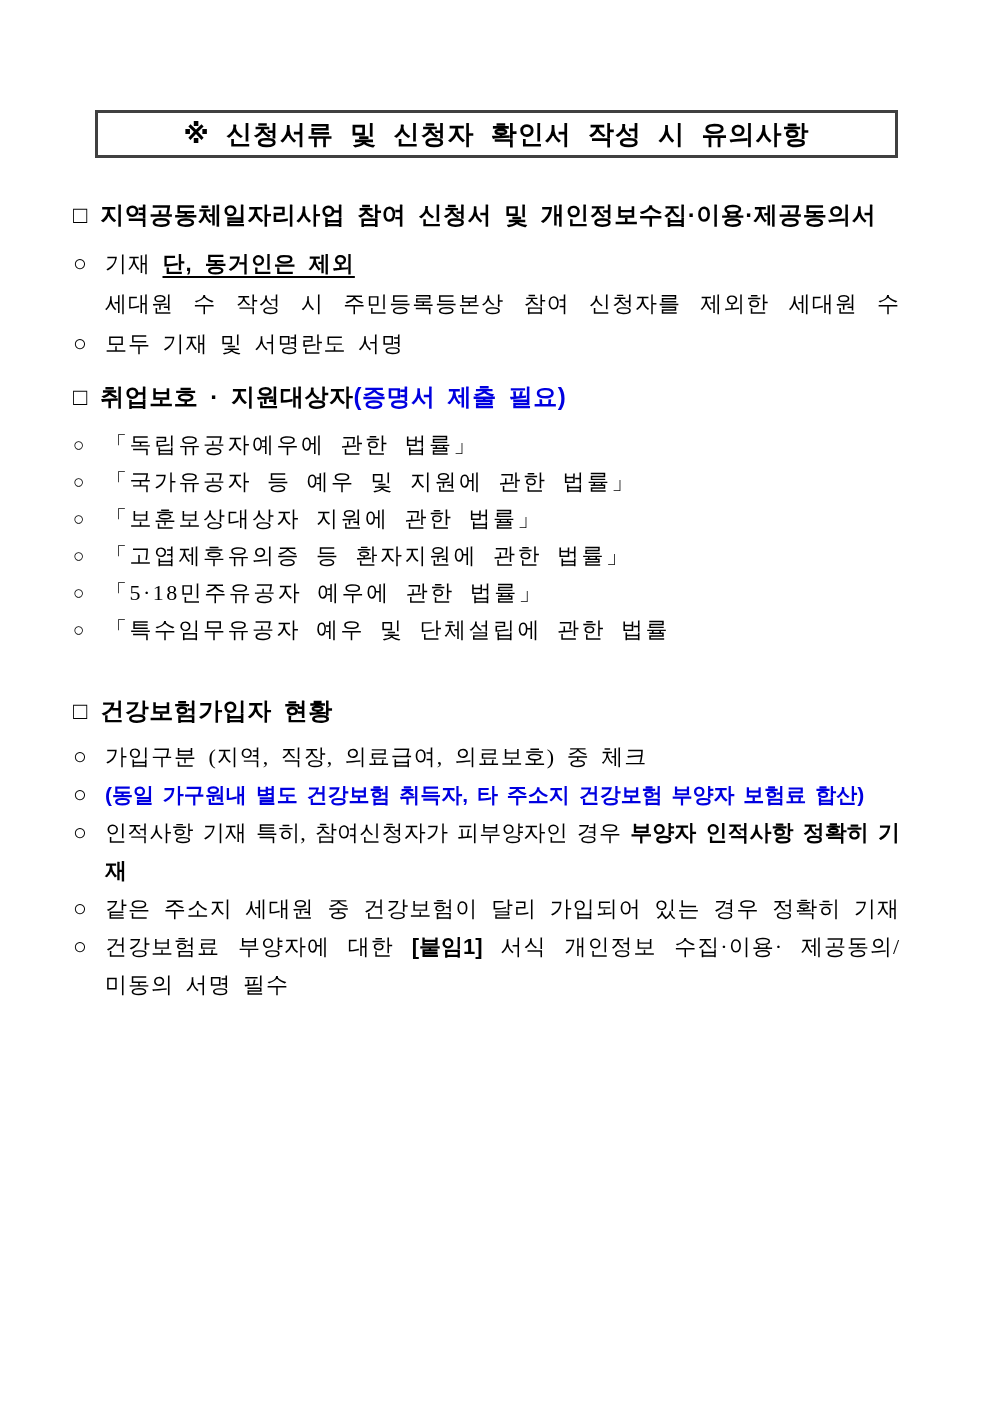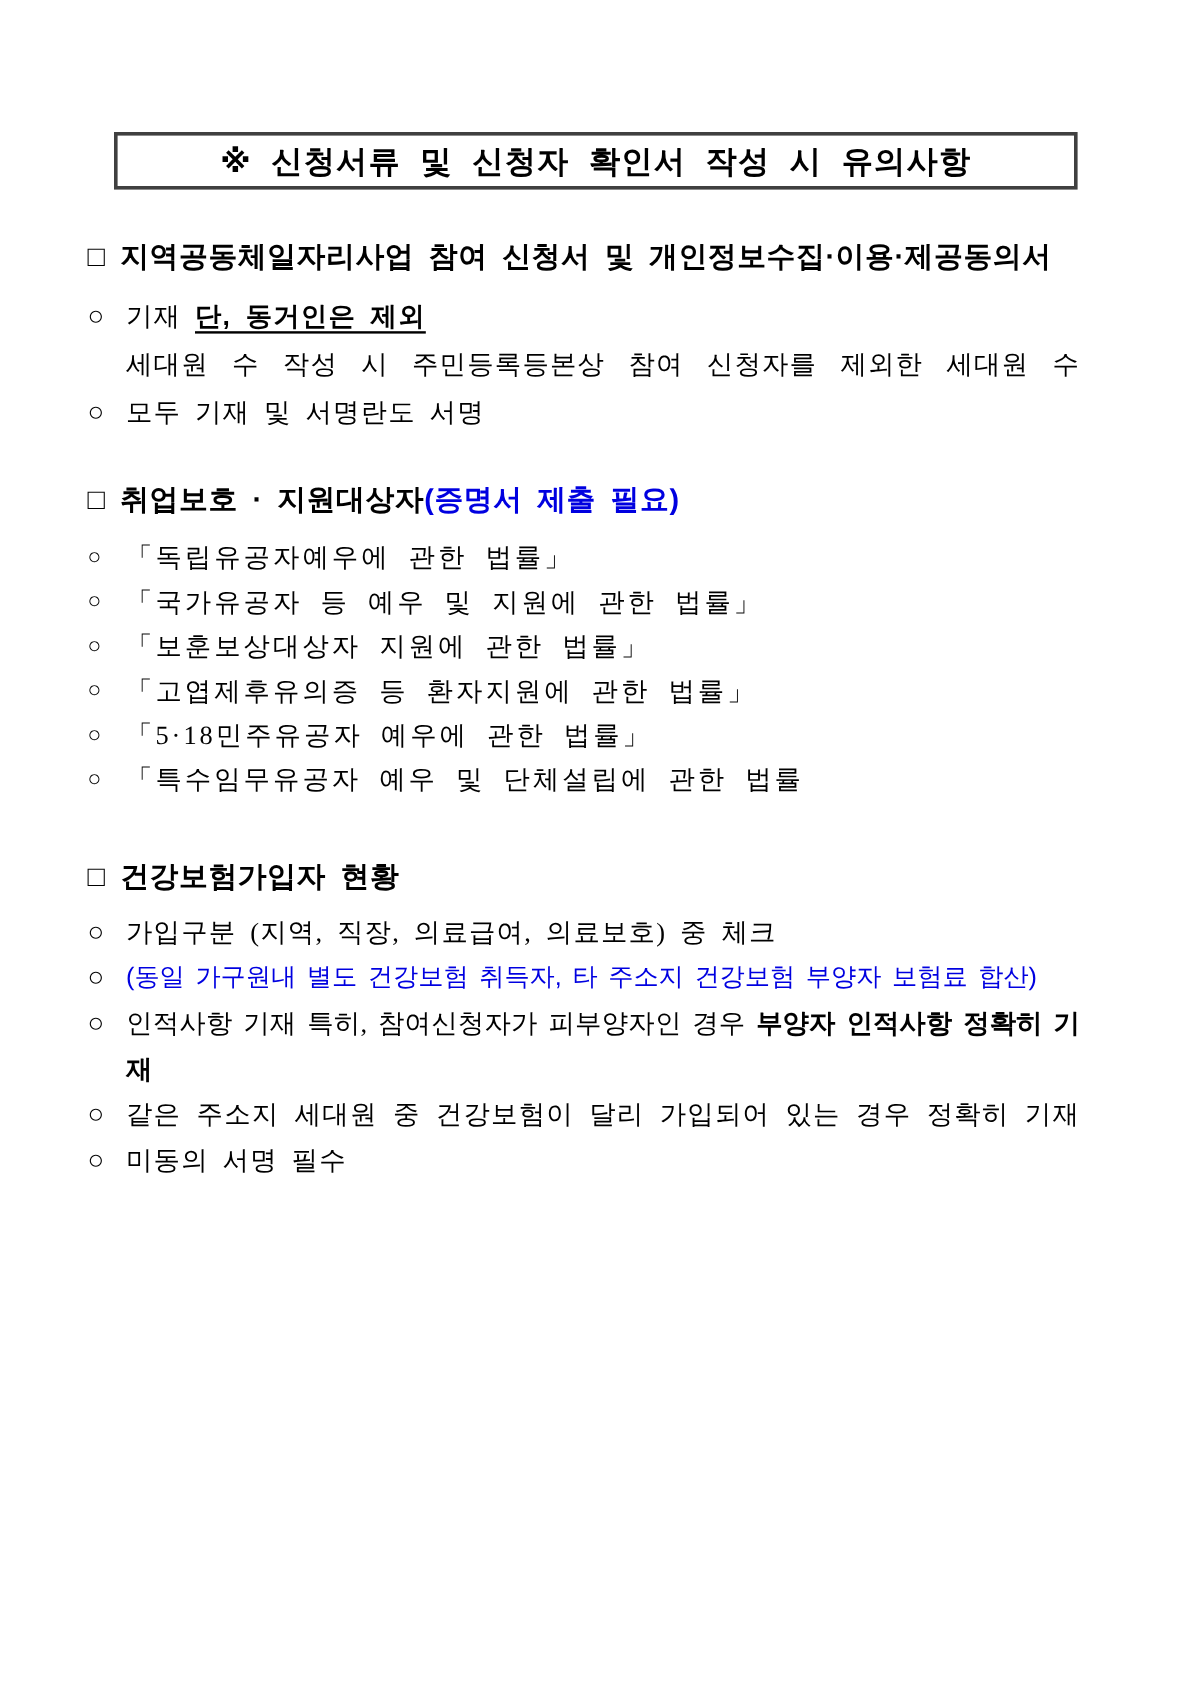--- a/index.html
+++ b/index.html
@@ -41,21 +41,21 @@
     margin: 0;
     font-family: "Liberation Sans", "DejaVu Sans", sans-serif;
     font-weight: bold;
     font-size: 24px;
     line-height: 34px;
     letter-spacing: 0.5px;
     word-spacing: 5px;
     white-space: nowrap;
   }
   .sec.s1 { margin-top: 40px; }
-  .sec.s2 { margin-top: 36px; }
+  .sec.s2 { margin-top: 16px; }
   .sec.s3 { margin-top: 46px; }
   .items { margin-top: 12px; }
   .s3 .items { margin-top: 10px; }
   .item { display: flex; align-items: flex-start; }
   .mk {
     flex: none;
     width: 32px;
     font-family: "Liberation Serif", "DejaVu Serif", serif;
   }
   .s1 .mk { font-size: 23px; line-height: 40px; }
@@ -76,21 +76,21 @@
   }
   .bold-g {
     font-family: "Liberation Sans", "DejaVu Sans", sans-serif;
     font-weight: bold;
     letter-spacing: 0;
   }
   .blue { color: var(--accent); }
   .blue-note {
     color: var(--accent);
     font-family: "Liberation Sans", "DejaVu Sans", sans-serif;
-    font-weight: normal;
+    font-weight: bold;
     font-size: 21px;
     letter-spacing: 0;
     word-spacing: 3px;
     white-space: nowrap;
   }
   .tight { letter-spacing: 0.2px; word-spacing: 2px; }
 </style>
 </head>
 <body>
 
@@ -200,20 +200,23 @@
         <div class="item">
           <span class="mk">○</span>
           <div class="txt">
               <div class="line justify">같은 주소지 세대원 중 건강보험이 달리 가입되어 있는 경우 정확히 기재</div>
             </div>
         </div>
 
         <div class="item">
           <span class="mk">○</span>
           <div class="txt">
+            <div class="line justify">
+              <span>건강보험료 부양자에 대한 </span><span class="bold-g">[붙임1]</span><span> 서식 개인정보 수집·이용· 제공동의/</span>
+            </div>
             <div class="line">미동의 서명 필수</div>
           </div>
         </div>
 
       </div>
     </section>
 
   </div>
 </div>
 

